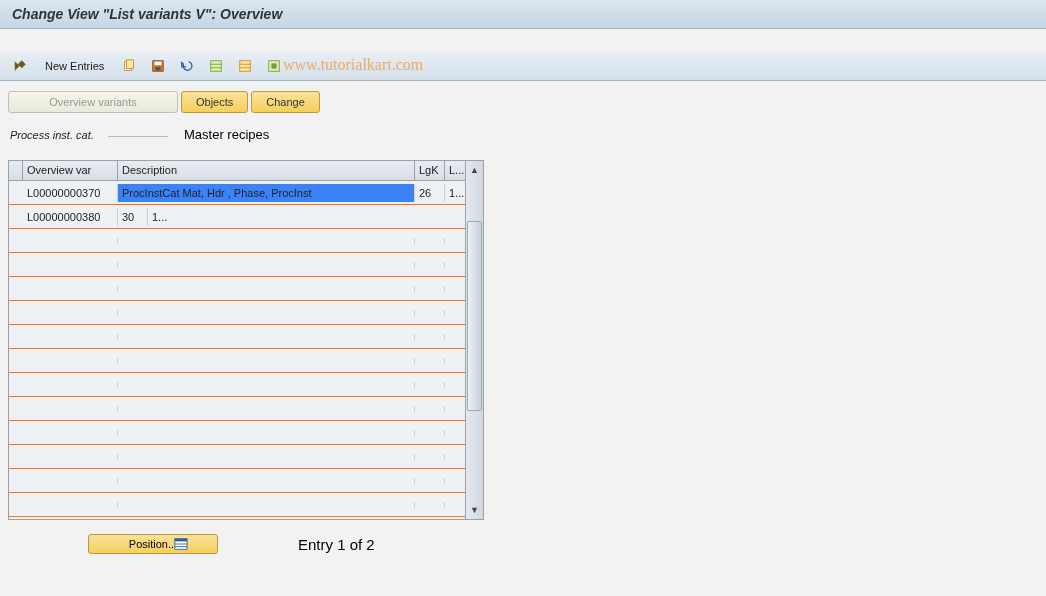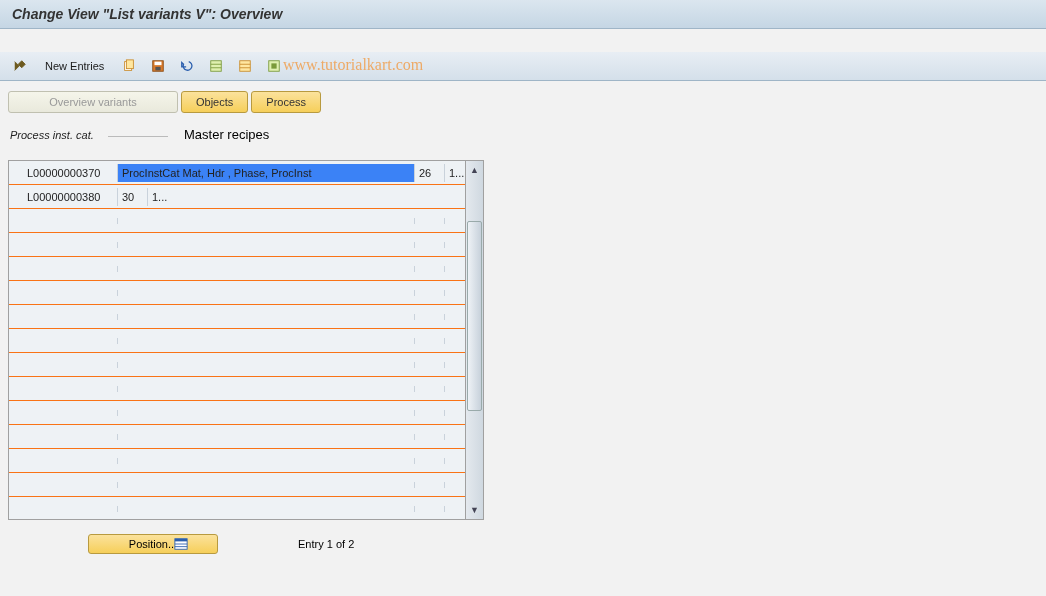--- a/index.html
+++ b/index.html
@@ -214,21 +214,21 @@
     }
     .pos-btn-icon {
       width: 14px;
       height: 14px;
       display: inline-flex;
       align-items: center;
       justify-content: center;
       position: absolute;
       left: 86px;
     }
-    .entry-text { font-size: 11px; }
+    .entry-text { font-size: 15px; }
     .svg-ico { width: 14px; height: 14px; }
   </style>
 </head>
 <body>
 
 <div class="title-bar">
   <h1>Change View "List variants                     V": Overview</h1>
 </div>
 
 <div class="toolbar">
@@ -276,31 +276,38 @@
         <rect x="5" y="5" width="6" height="6" fill="#7a9a3a"></rect>
       </svg>
   </span>
   <span class="watermark">www.tutorialkart.com</span>
 </div>
 
 <div class="content">
   <div class="tab-row">
     <button class="tab-btn disabled">Overview variants</button>
     <button class="tab-btn">Objects</button>
-    <button class="tab-btn">Process</button>
+    <button class="tab-btn">Change</button>
   </div>
 
   <div class="field-row">
     <span class="field-label">Process inst. cat.</span>
     <span class="field-value"></span>
     <span class="field-text">Master recipes</span>
   </div>
 
   <div class="grid-wrap">
     <div class="grid-main">
+      <div class="grid-header">
+        <div class="gh sel"></div>
+        <div class="gh c1">Overview var</div>
+        <div class="gh c2">Description</div>
+        <div class="gh c3">LgK</div>
+        <div class="gh c4">L...</div>
+      </div>
       <div class="grid-body" id="grid-body">
           <div class="gr">
             <div class="gc sel"></div>
             <div class="gc c1">L00000000370</div>
             <div class="gc c2 highlight">ProcInstCat  Mat, Hdr , Phase, ProcInst</div>
             <div class="gc c3">26</div>
             <div class="gc c4">1...</div>
           </div>
           <div class="gr">
             <div class="gc sel"></div>

